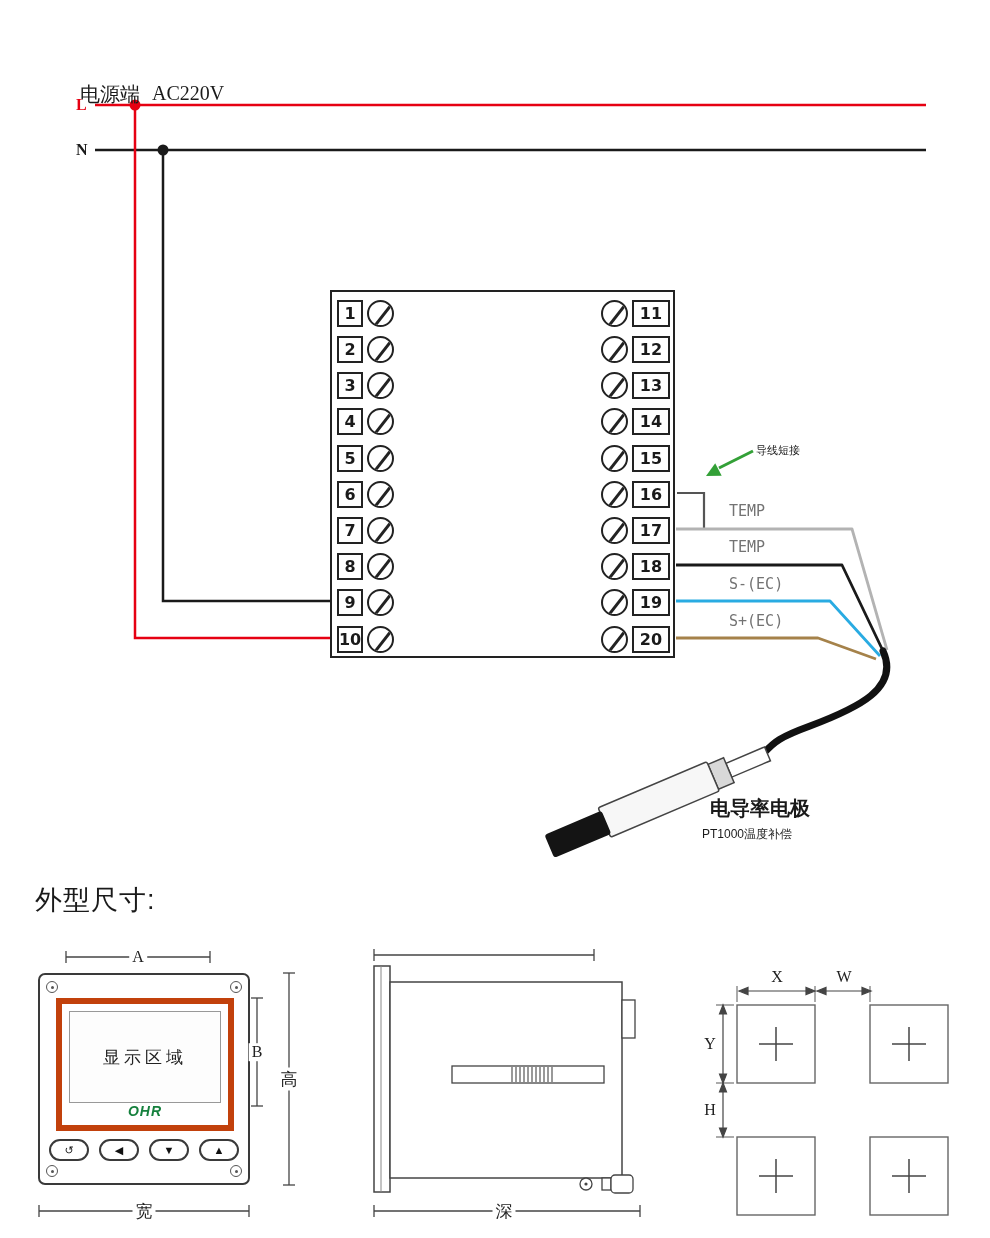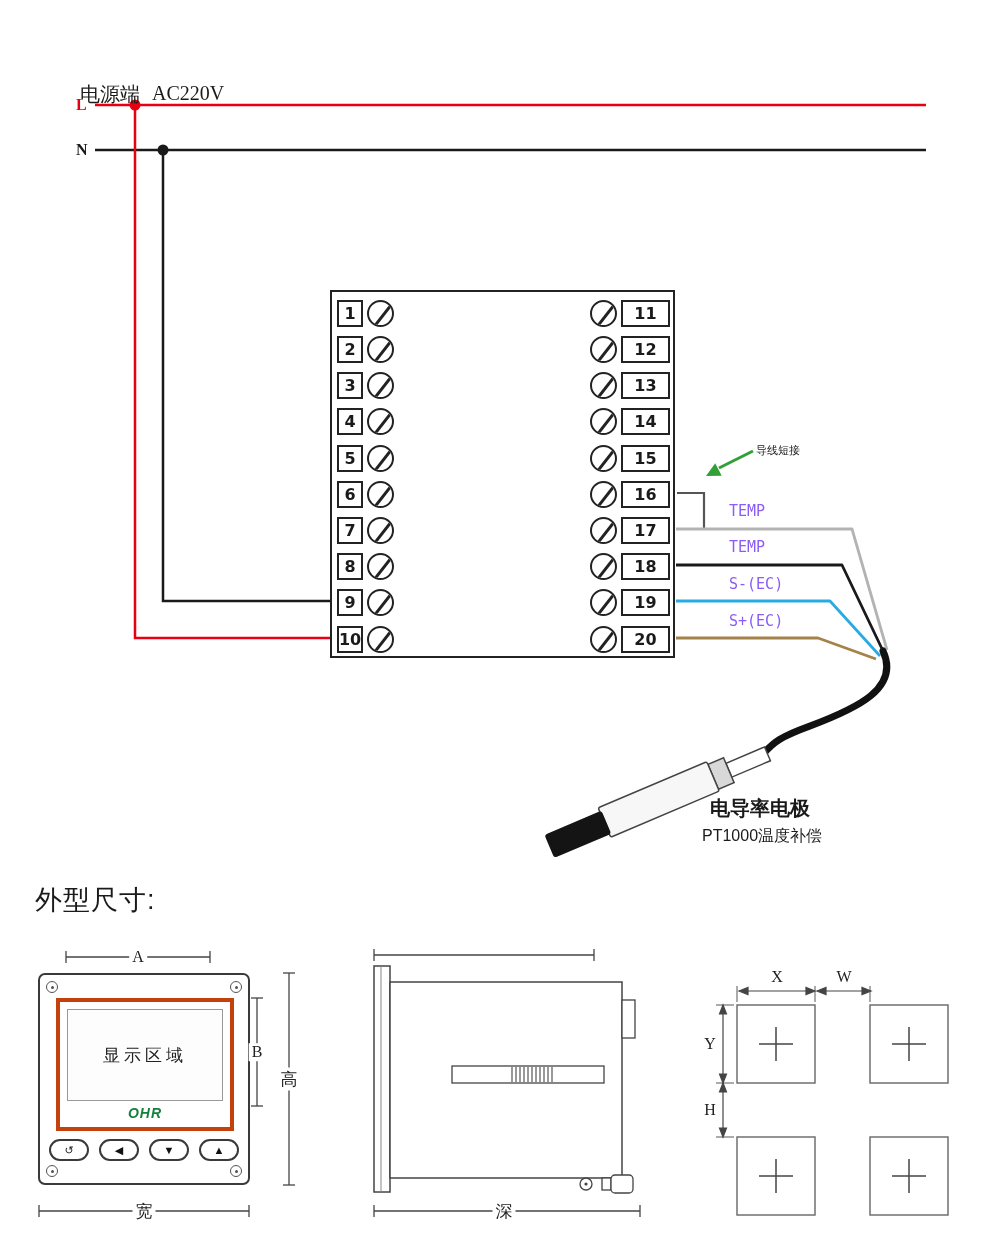--- a/index.html
+++ b/index.html
@@ -10,51 +10,51 @@
   }
   #lineart { position:absolute; left:0; top:0; }
 
   .abs { position:absolute; }
   .page-title { font-size:23px; font-weight:700; letter-spacing:1px; }
   .section-title { font-size:27px; font-weight:400; letter-spacing:1px; }
   .power-label { font-size:20px;margin-top:17px; }
   .mono { font-family:Liberation Serif, serif;text-align:right; }
   .line-tag { font-size:16px; font-weight:700; transform:translateY(-50%); }
   .jumper-label { font-size:11px; }
-  .wire-label { position:absolute; font:15px "DejaVu Sans Mono", monospace; color:#8b5cf6; }
+  .wire-label { position:absolute; font:15px "DejaVu Sans Mono", monospace; color:#737373; }
   .electrode-title { font-size:20px; font-weight:700; }
-  .electrode-sub { font-size:16px; }
+  .electrode-sub { font-size:12px; }
 
   
   .terminal-block { position:absolute; left:330px; top:290px; width:345px; height:368px;
     border:2px solid #222; background:#fff; }
   .trow { position:absolute; display:flex; align-items:center; gap:4px; height:27px; }
   .trow.left { left:5px; }
   .trow.right { right:3px; }
   .numbox { width:26px; height:27px; border:2px solid #222; display:flex; align-items:center;
     justify-content:center; font:bold 16px "DejaVu Sans", sans-serif; background:#fff; }
-  .numbox.wide { width:49px; }
+  .numbox.wide { width:38px; }
   .screw { width:27px; height:27px; border:2px solid #222; border-radius:50%;
     position:relative; overflow:hidden; background:#fff; }
   .screw i { position:absolute; left:11.5px; top:-4px; width:3px; height:36px;
     background:#222; transform:rotate(38deg); }
 
   
   .dim { position:absolute; transform:translate(-50%,-50%); background:#fff; padding:0 3px;
     font:16px "Liberation Serif", serif; color:#222; line-height:1.1; }
   .dim.cjk { font:17px "Liberation Sans", sans-serif; }
 
   
   .front-view { position:absolute; left:38px; top:973px; width:212px; height:212px;
     border:2px solid #3a3a3a; border-radius:7px; background:#fff; }
   .corner-screw { position:absolute; width:12px; height:12px; border:1.5px solid #555;
     border-radius:50%; display:flex; align-items:center; justify-content:center; }
   .corner-screw i { width:3px; height:3px; background:#555; border-radius:50%; }
   .bezel { position:absolute; left:16px; top:23px; width:178px; height:133px;
-    border:4px solid #c2410c; background:#fff; }
+    border:6px solid #c2410c; background:#fff; }
   .lcd { position:absolute; left:7px; top:7px; right:7px; height:92px; border:1px solid #999;
     background:#fdfdfd; display:flex; align-items:center; justify-content:center;
     font-family:"Liberation Serif", serif; font-size:17px; letter-spacing:4px; color:#222; }
   .brand { position:absolute; left:0; right:0; bottom:6px; text-align:center;
     font:italic bold 14px "Liberation Sans", sans-serif; letter-spacing:1px; color:#15803d; }
   .btn-row { position:absolute; left:9px; right:9px; top:164px; height:22px;
     display:flex; justify-content:space-between; }
   .panel-btn { width:40px; height:22px; border:2px solid #3a3a3a; border-radius:12px;
     display:flex; align-items:center; justify-content:center; font-size:11px;
     color:#111; background:#fff; line-height:1; }

